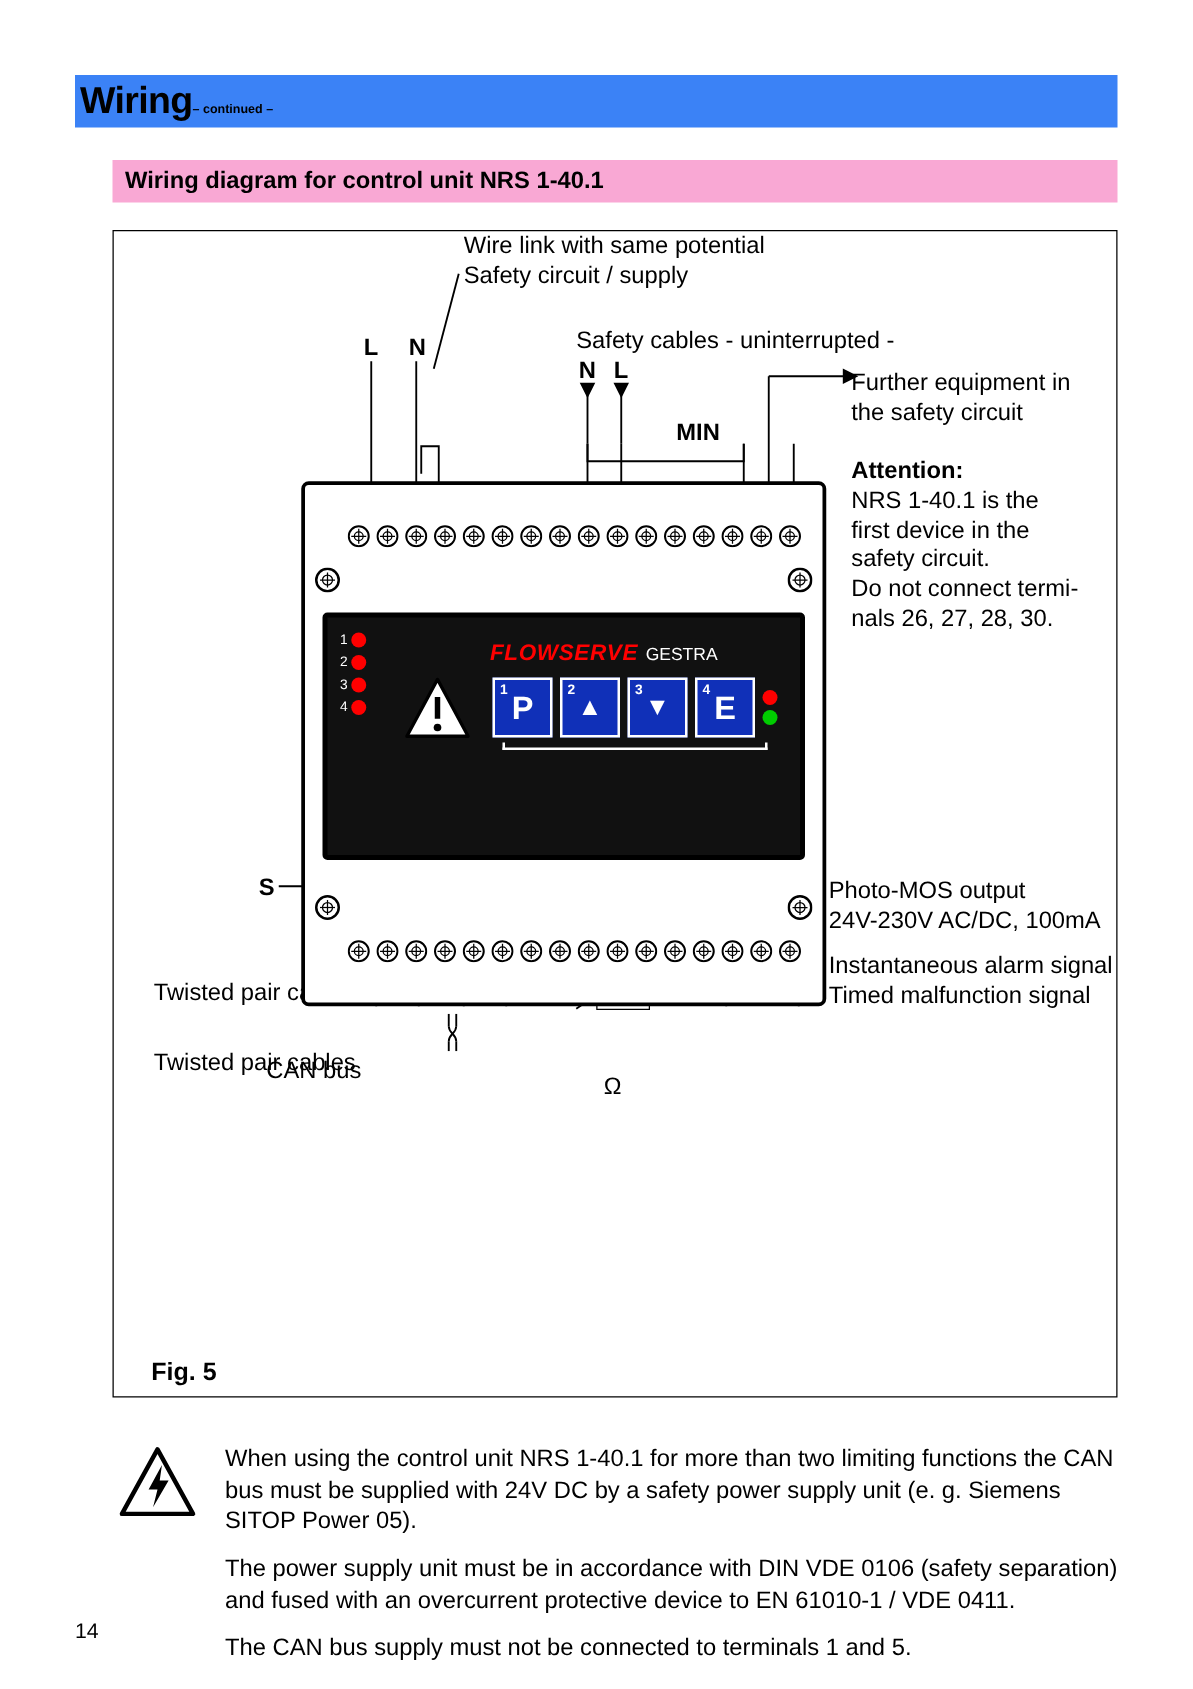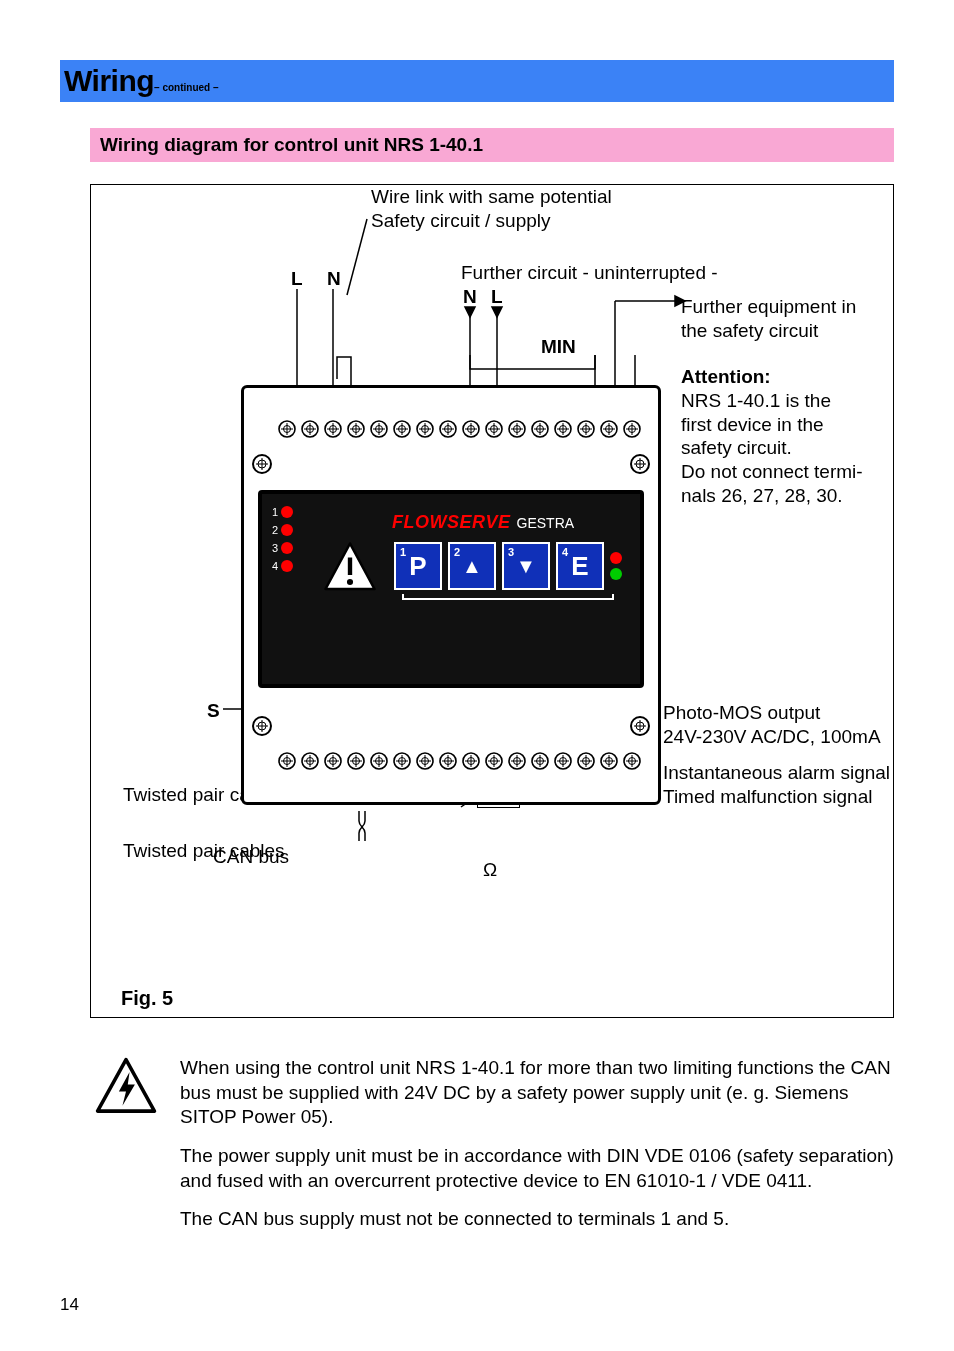--- a/index.html
+++ b/index.html
@@ -38,21 +38,21 @@
     font-weight: bold;
     font-size: 19px;
     font-family: Arial, sans-serif;
     margin-bottom: 22px;
     margin-left: 30px;
   }
   .diagram-frame {
     border: 0.5px solid #000;
     margin-left: 30px;
     padding: 24px 20px 14px 20px;
-    height: 834px;
+    height: 934px;
     position: relative;
   }
   .txt { position: absolute; font-size: 19px; line-height: 1.25; }
   .bold { font-weight: bold; }
   .fig-label { font-weight: bold; font-size: 20px; font-family: Arial, sans-serif; }
 
   
   .device {
     position: absolute;
     left: 150px; top: 200px;
@@ -121,21 +121,21 @@
     <span>Wire link with same potential</span><br>
     <span>Safety circuit / supply</span>
   </div>
 
   <div class="txt bold" style="left:200px; top:82px;">L</div>
   <div class="txt bold" style="left:236px; top:82px;">N</div>
 
   <div class="txt bold" style="left:372px; top:100px;">N</div>
   <div class="txt bold" style="left:400px; top:100px;">L</div>
 
-  <div class="txt" style="left:370px; top:76px;">Further circuit - uninterrupted -</div>
+  <div class="txt" style="left:370px; top:76px;">Safety cables - uninterrupted -</div>
 
   <div class="txt bold" style="left:450px; top:150px;">MIN</div>
 
   <div class="txt" style="left:590px; top:110px;">
     <span>Further equipment in</span><br>
     <span>the safety circuit</span>
   </div>
 
   <div class="txt" style="left:590px; top:180px;">
     <span class="bold">Attention:</span><br>

